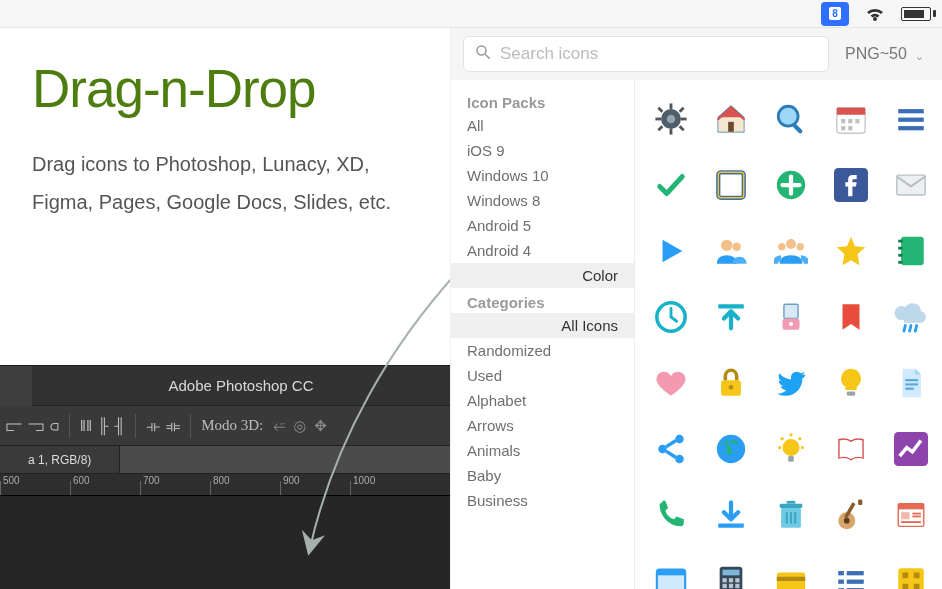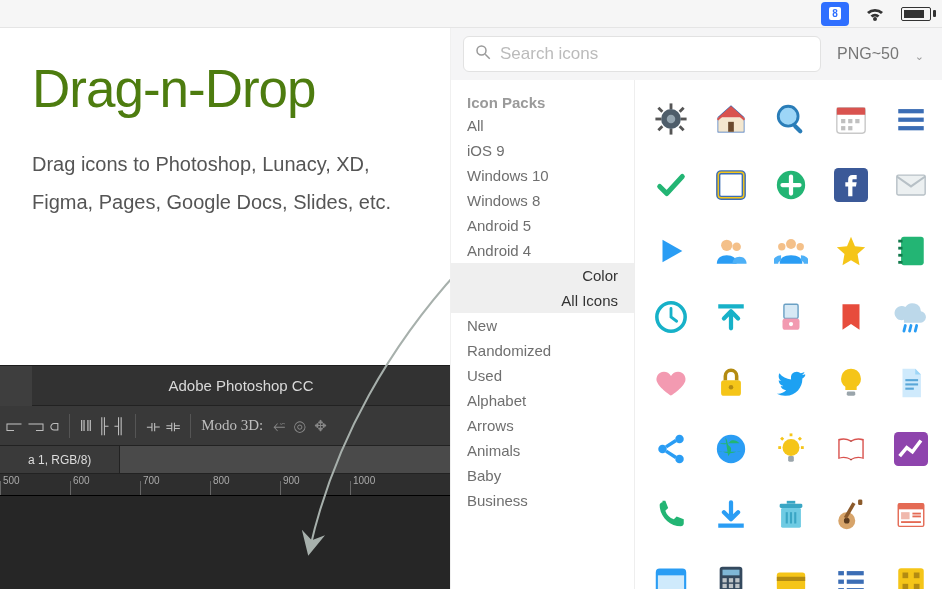--- a/index.html
+++ b/index.html
@@ -66,21 +66,21 @@
     display:flex;flex-direction:column;border-left:1px solid #f0f0f0;
   }
   .app-top{height:52px;display:flex;align-items:center;padding:8px 12px;gap:10px;background:#f5f5f6;}
   .search{
     flex:1;height:36px;background:#fff;border:1px solid #e2e2e2;border-radius:6px;
     display:flex;align-items:center;padding:0 10px;gap:8px;color:#aaa;
   }
   .search .glass{color:#999;}
   .search input{border:none;outline:none;font-size:17px;color:#444;height:100%;flex:1;background:transparent;}
   .search input::placeholder{color:#bbb;}
-  .format{font-size:16px;color:#777;display:flex;align-items:flex-end;gap:16px;cursor:pointer;padding:0 6px;}
+  .format{font-size:16px;color:#777;display:flex;align-items:flex-end;gap:8px;cursor:pointer;padding:0 6px;}
   .format .chev{font-size:11px;color:#999;}
 
   .app-body{flex:1;display:flex;overflow:hidden;}
   .side{width:184px;border-right:1px solid #eee;padding:8px 0 0 0;font-size:15px;overflow:hidden;}
   .side h4{color:#9a9a9a;font-weight:600;font-size:15px;padding:6px 16px 2px;}
   .side li{list-style:none;padding:4px 16px;color:#6f6f6f;cursor:pointer;}
   .side li.sel{background:#efefef;color:#333;text-align:right;}
   .grid{flex:1;overflow:hidden;padding:6px 0 0 6px;}
   .grid-row{display:flex;}
   .cell{
@@ -178,23 +178,23 @@
       <h4>Icon Packs</h4>
       <ul id="packs">
           <li>All</li>
           <li>iOS 9</li>
           <li>Windows 10</li>
           <li>Windows 8</li>
           <li>Android 5</li>
           <li>Android 4</li>
           <li class="sel">Color</li>
         </ul>
+      <h4>Categories</h4>
       <ul id="cats">
           <li class="sel">All Icons</li>
-          <li>New</li>
           <li>Randomized</li>
           <li>Used</li>
           <li>Alphabet</li>
           <li>Arrows</li>
           <li>Animals</li>
           <li>Baby</li>
           <li>Business</li>
         </ul>
     </div>
     <div class="grid" id="grid">

